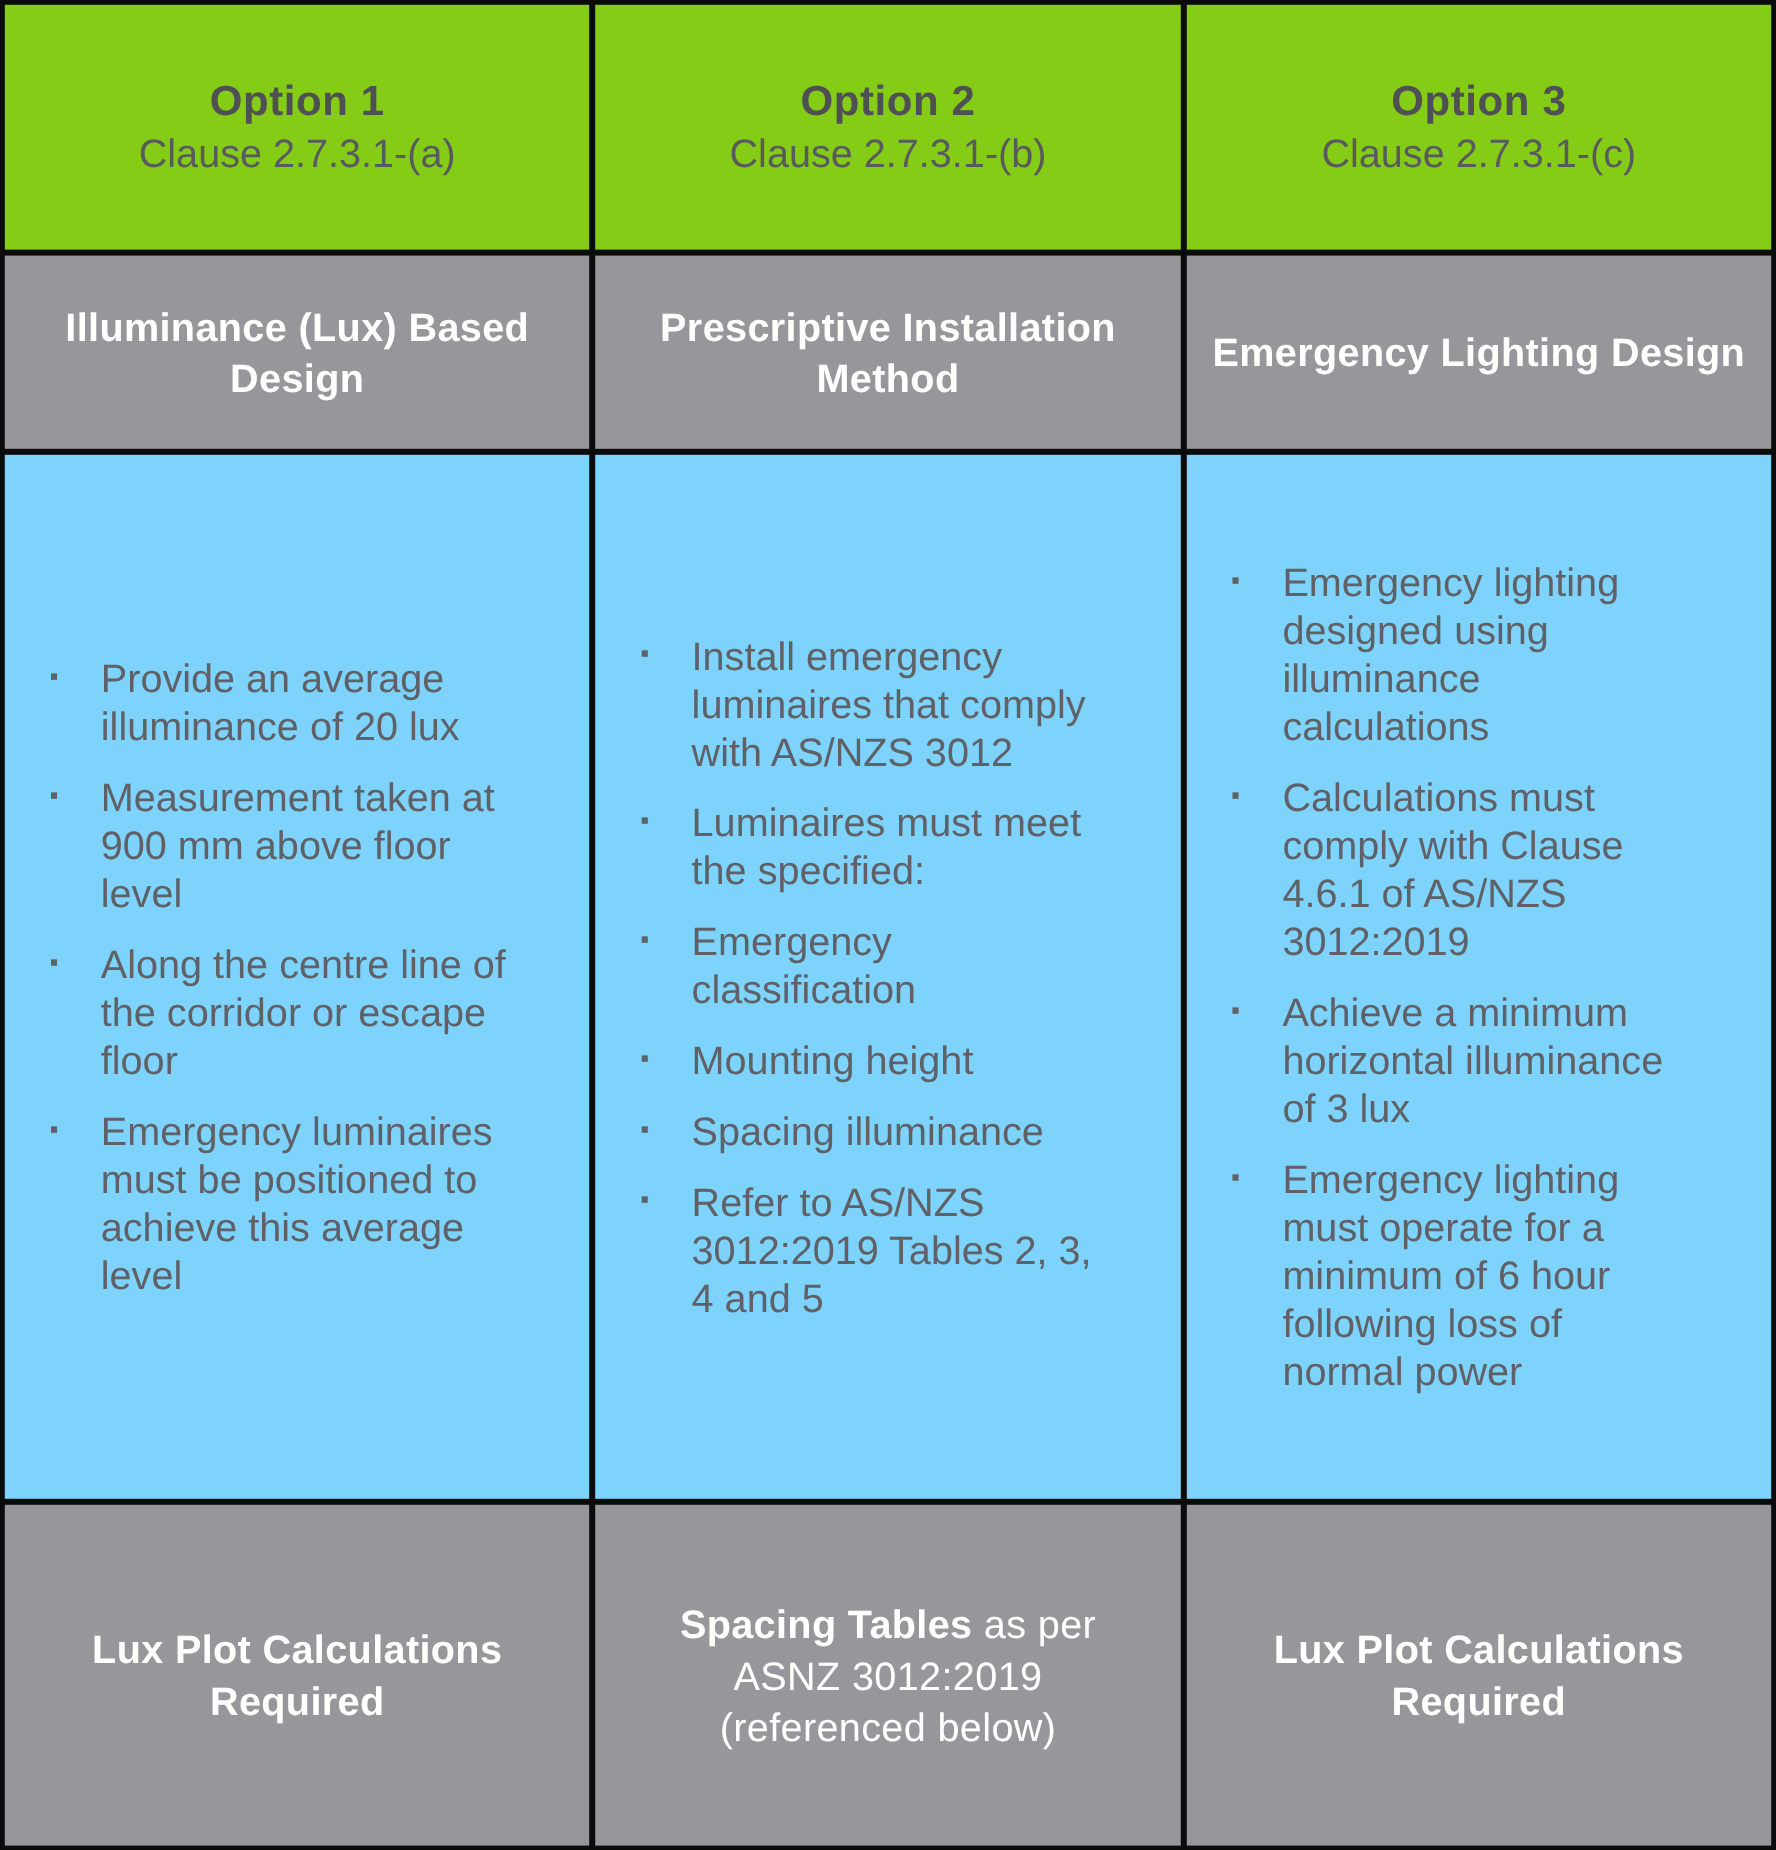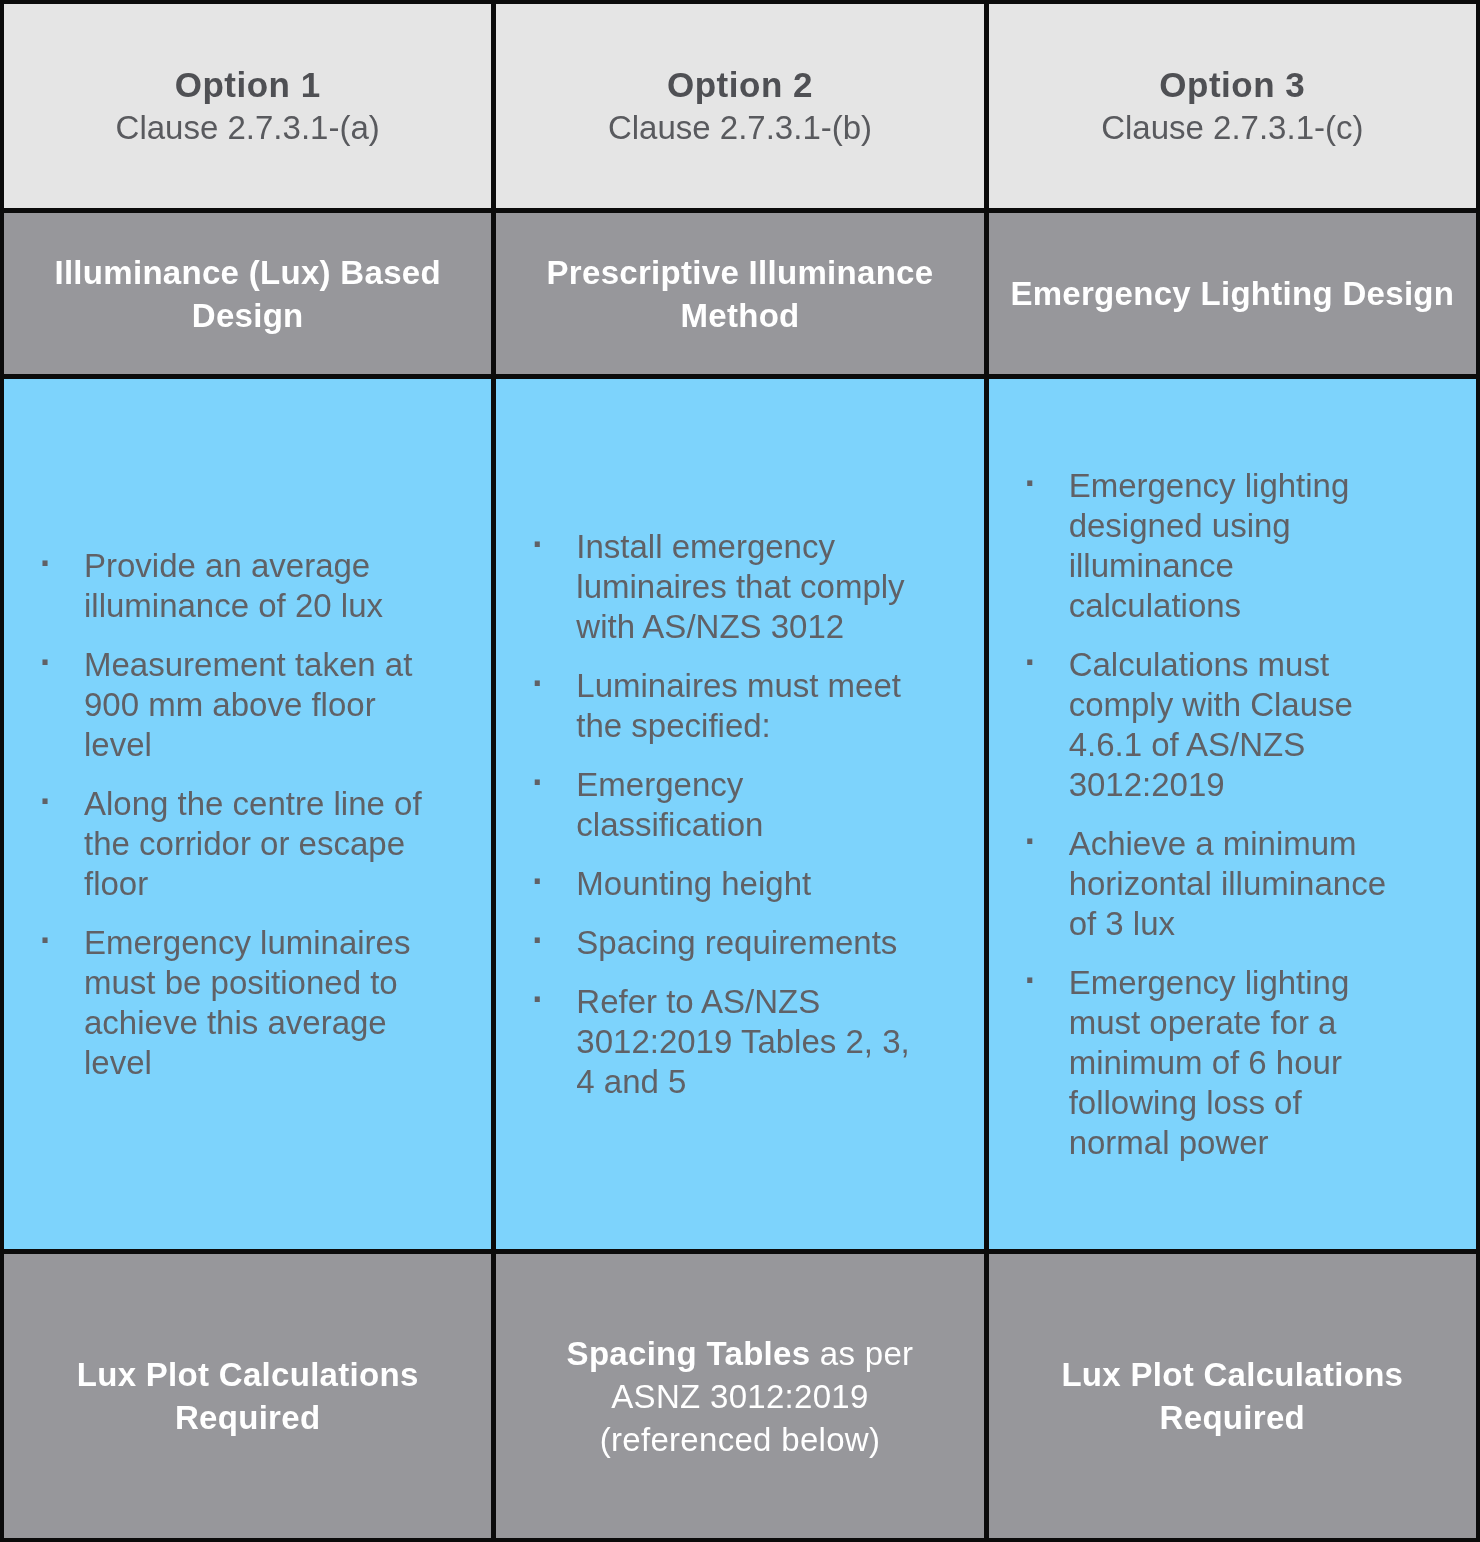--- a/index.html
+++ b/index.html
@@ -16,21 +16,21 @@
     display: grid;
     grid-template-columns: repeat(3, 1fr);
     grid-template-rows: 204px 161px 870px 1fr;
     gap: 5px;
     padding: 4px;
   }
   .cell { box-sizing: border-box; overflow: hidden; }
 
   
   .head-cell {
-    background: #e5e5e5;
+    background: #84cc16;
     display: flex;
     flex-direction: column;
     align-items: center;
     justify-content: center;
     gap: 4px;
     text-align: center;
   }
   .option-title {
     font-weight: bold;
     font-size: 35px;
@@ -120,41 +120,41 @@
   </div>
   <div class="cell head-cell">
     <div class="option-title">Option 3</div>
     <div class="clause-subtitle">Clause 2.7.3.1-(c)</div>
   </div>
 
   <div class="cell method-cell">
     <div class="method-title">Illuminance (Lux) Based Design</div>
   </div>
   <div class="cell method-cell">
-    <div class="method-title">Prescriptive Illuminance Method</div>
+    <div class="method-title">Prescriptive Installation Method</div>
   </div>
   <div class="cell method-cell">
     <div class="method-title">Emergency Lighting Design</div>
   </div>
 
   <div class="cell body-cell">
     <ul class="bullet-list">
       <li>Provide an average illuminance of 20 lux</li>
       <li>Measurement taken at 900 mm above floor level</li>
       <li>Along the centre line of the corridor or escape floor</li>
       <li>Emergency luminaires must be positioned to achieve this average level</li>
     </ul>
   </div>
   <div class="cell body-cell">
     <ul class="bullet-list">
       <li>Install emergency luminaires that comply with AS/NZS 3012</li>
       <li>Luminaires must meet the specified:</li>
       <li>Emergency classification</li>
       <li>Mounting height</li>
-      <li>Spacing requirements</li>
+      <li>Spacing illuminance</li>
       <li>Refer to AS/NZS 3012:2019 Tables 2, 3, 4 and 5</li>
     </ul>
   </div>
   <div class="cell body-cell">
     <ul class="bullet-list">
       <li>Emergency lighting designed using illuminance calculations</li>
       <li>Calculations must comply with Clause 4.6.1 of AS/NZS 3012:2019</li>
       <li>Achieve a minimum horizontal illuminance of 3 lux</li>
       <li>Emergency lighting must operate for a minimum of 6 hour following loss of normal power</li>
     </ul>

